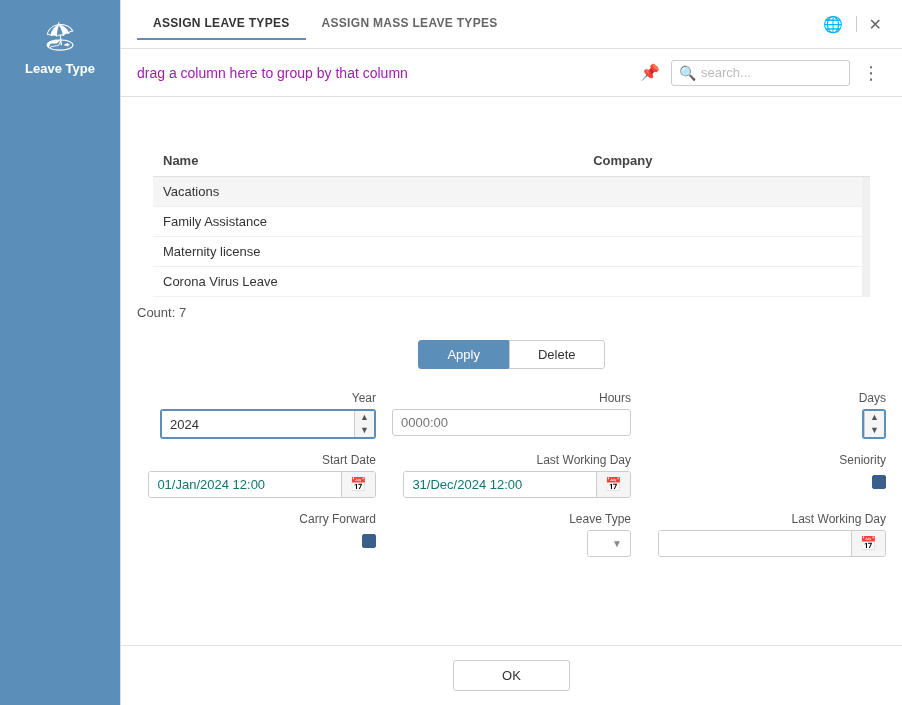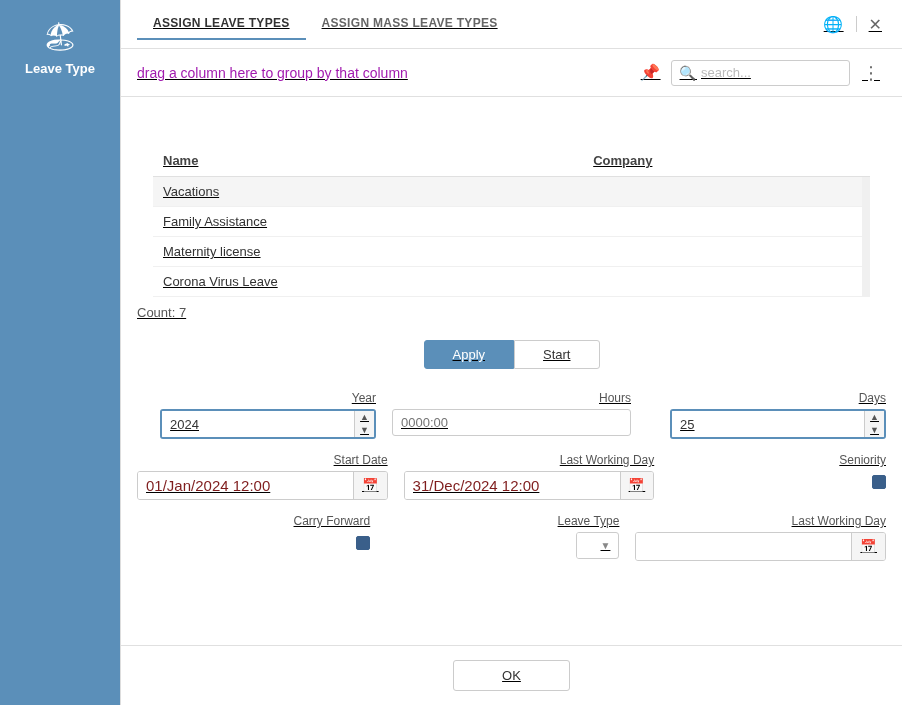--- a/index.html
+++ b/index.html
@@ -27,21 +27,20 @@
       text-align: center;
     }
 
     
     .dialog-container {
       flex: 1;
       background: white;
       display: flex;
       flex-direction: column;
       border-left: 1px solid #ddd;
-      text-decoration: underline;
     }
 
     
     .dialog-header {
       display: flex;
       align-items: center;
       justify-content: space-between;
       padding: 8px 16px;
       border-bottom: 1px solid #e0e0e0;
       background: white;
@@ -230,23 +229,23 @@
     .input-with-btn {
       display: flex;
       border: 1px solid #ccc;
       border-radius: 3px;
       overflow: hidden;
     }
     .input-with-btn input {
       flex: 1;
       border: none;
       padding: 5px 8px;
-      font-size: 15px;
+      font-size: 13px;
       outline: none;
-      color: #7f1d1d;
+      color: #0f766e;
     }
     .input-with-btn .cal-btn {
       background: #f5f5f5;
       border: none;
       border-left: 1px solid #ccc;
       padding: 0 8px;
       cursor: pointer;
       color: #666;
     }
 
@@ -417,21 +416,21 @@
       </table>
     </div>
   </div>
 
   <div class="count-row">
     <span>Count: 7</span>
   </div>
 
   <div class="action-buttons">
     <button class="btn-apply">Apply</button>
-    <button class="btn-delete">Start</button>
+    <button class="btn-delete">Delete</button>
   </div>
 
   <div class="form-section">
 
     <div class="form-row">
       <div class="form-group">
         <label class="form-label">Year</label>
         <div class="spinner-input">
           <input type="text" value="2024" style="">
           <div class="spinner-btns">
@@ -440,21 +439,20 @@
           </div>
         </div>
       </div>
       <div class="form-group">
         <label class="form-label">Hours</label>
         <input type="text" class="form-input" placeholder="0000:00" style="">
       </div>
       <div class="form-group">
         <label class="form-label">Days</label>
         <div class="spinner-input">
-          <input type="text" value="25" style="">
           <div class="spinner-btns">
             <button class="spinner-btn">▲</button>
             <button class="spinner-btn">▼</button>
           </div>
         </div>
       </div>
     </div>
 
     <div class="form-row">
       <div class="form-group">

